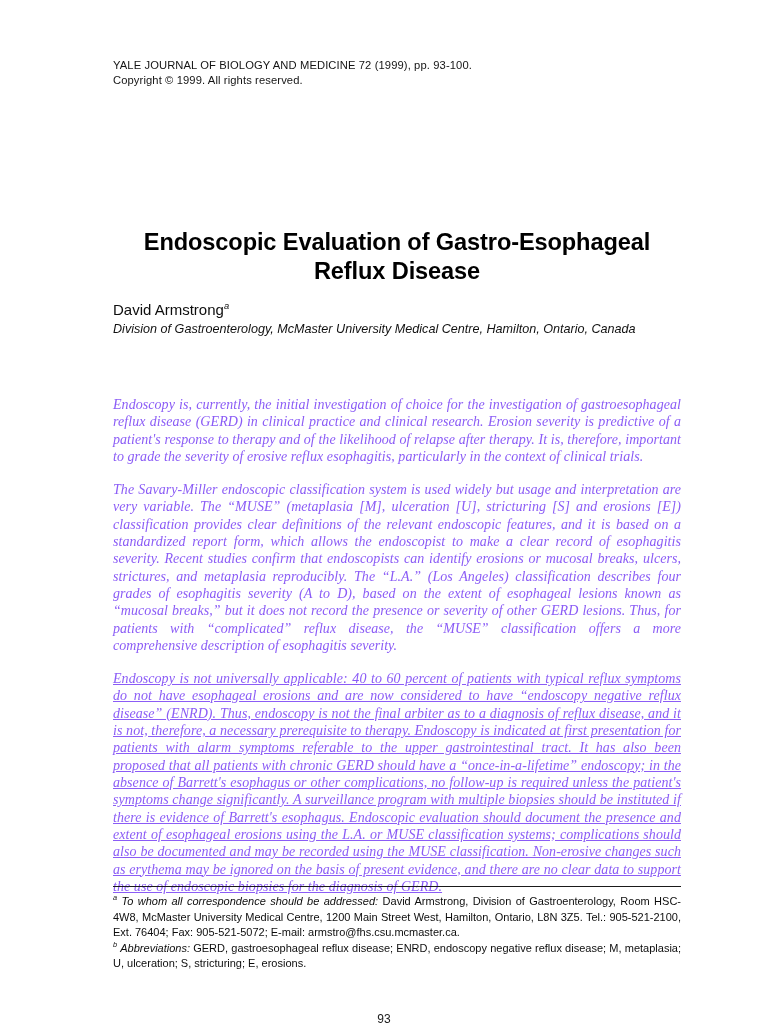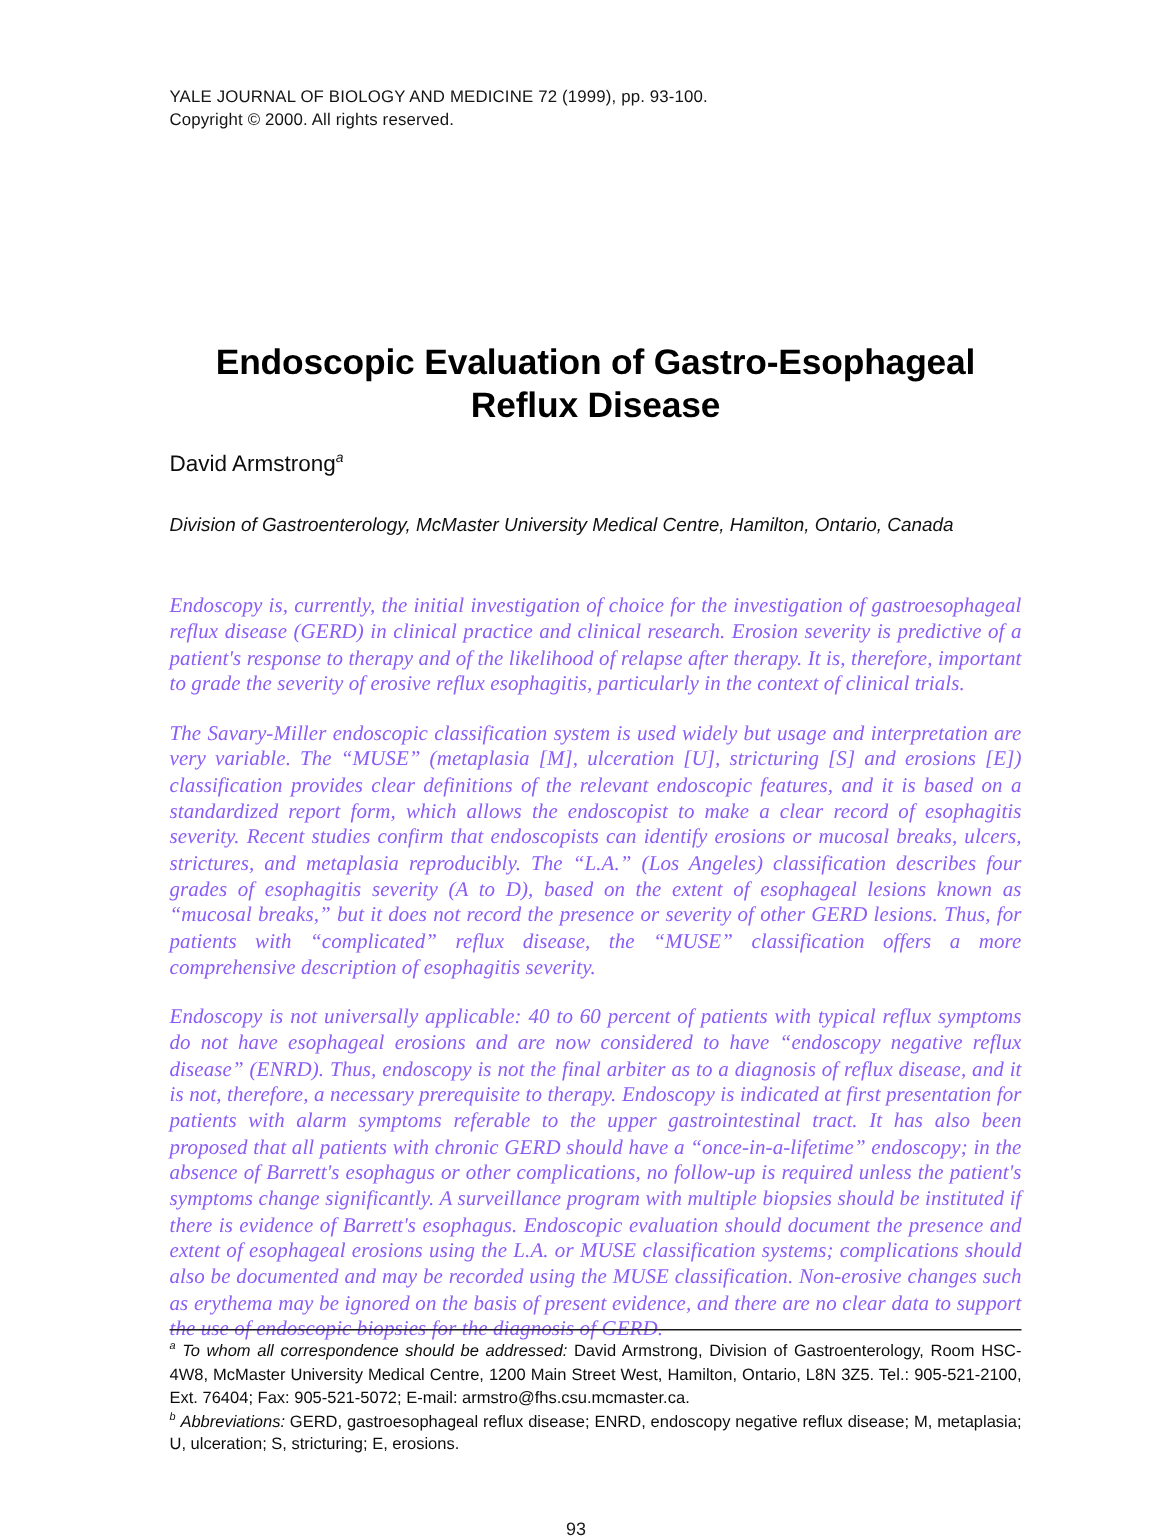--- a/index.html
+++ b/index.html
@@ -65,21 +65,21 @@
   }
   .author sup {
     font-style: italic;
     font-size: 0.62em;
     vertical-align: super;
     line-height: 0;
   }
 
   
   .affiliation {
-    top: 342px;
+    top: 321px;
     font-family: "Liberation Sans", sans-serif;
     font-style: italic;
     font-size: 12.6px;
     line-height: 17.6px;
     color: #111111;
   }
 
   
   .abstract {
     top: 396px;
@@ -89,21 +89,21 @@
     line-height: 17.35px;
     text-align: justify;
     color: #8b5cf6;
     letter-spacing: 0.004em;
   }
   .abstract p {
     margin: 0 0 15.5px 0;
     text-align: justify;
     text-justify: inter-word;
   }
-  .abstract p:last-child { margin-bottom: 0; }
+  .abstract p:last-child { margin-bottom: 0; text-decoration: underline; }
 
   
   .foot-rule {
     position: absolute;
     left: 113px;
     top: 886px;
     width: 568px;
     height: 0;
     border-top: 1.4px solid #1a1a1a;
   }
@@ -144,21 +144,21 @@
     color: #1a1a1a;
   }
 </style>
 </head>
 <body>
 
 <div class="page">
 
   <div class="col journal-header">
     <div>YALE JOURNAL OF BIOLOGY AND MEDICINE 72 (1999), pp. 93-100.</div>
-    <div>Copyright © 2000. All rights reserved.</div>
+    <div>Copyright © 1999. All rights reserved.</div>
   </div>
 
   <h1 class="col title">Endoscopic Evaluation of Gastro-Esophageal Reflux Disease</h1>
 
   <div class="col author">
     <span>David Armstrong</span><sup>a</sup>
   </div>
 
   <div class="col affiliation">Division of Gastroenterology, McMaster University Medical Centre, Hamilton, Ontario, Canada</div>
 

